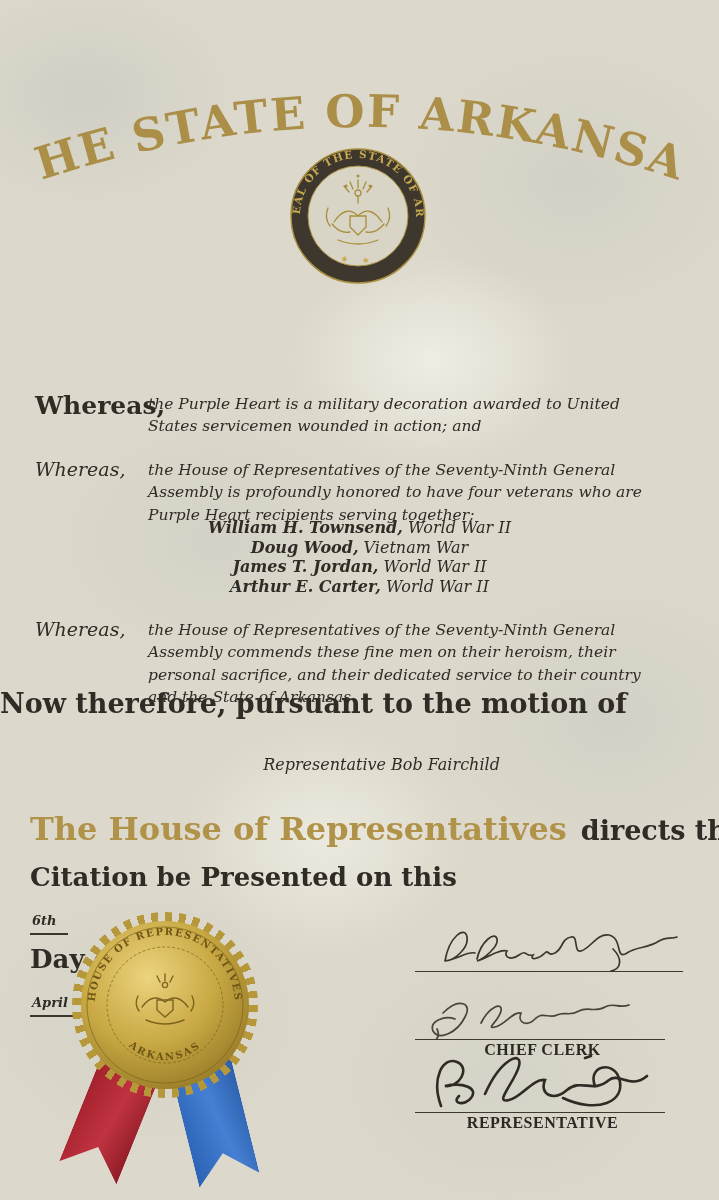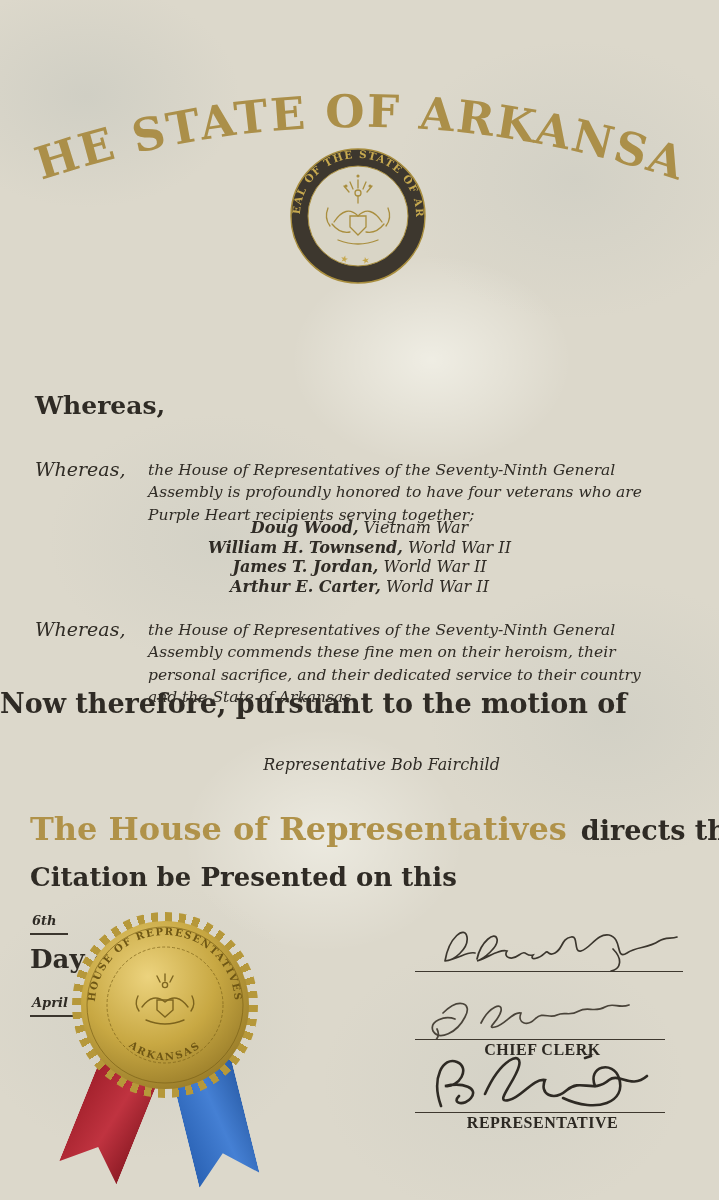--- a/index.html
+++ b/index.html
@@ -114,35 +114,36 @@
       <path d="M40,62 q-4,10 2,18 M100,62 q4,10 -2,18"></path>
       <circle cx="58" cy="40" r="0.9" fill="#a98e3e"></circle>
       <circle cx="82" cy="40" r="0.9" fill="#a98e3e"></circle>
       <circle cx="70" cy="30" r="0.9" fill="#a98e3e"></circle>
     </g>
   </svg>
 
 
   <div class="clause clause-1">
     <div class="clause-label clause-label--blackletter">Whereas,</div>
+    <div class="clause-body">the Purple Heart is a military decoration awarded to United States servicemen wounded in action; and</div>
   </div>
 
   <div class="clause clause-2">
     <div class="clause-label clause-label--script">Whereas,</div>
     <div class="clause-body">the House of Representatives of the Seventy-Ninth General Assembly is profoundly honored to have four veterans who are Purple Heart recipients serving together;</div>
   </div>
 
   <div class="vets">
     <div>
+      <span class="vet-name">William H. Townsend,</span>
+      <span class="vet-war">World War II</span>
+    </div>
+    <div>
       <span class="vet-name">Doug Wood,</span>
       <span class="vet-war">Vietnam War</span>
-    </div>
-    <div>
-      <span class="vet-name">William H. Townsend,</span>
-      <span class="vet-war">World War II</span>
     </div>
     <div>
       <span class="vet-name">James T. Jordan,</span>
       <span class="vet-war">World War II</span>
     </div>
     <div>
       <span class="vet-name">Arthur E. Carter,</span>
       <span class="vet-war">World War II</span>
     </div>
   </div>

